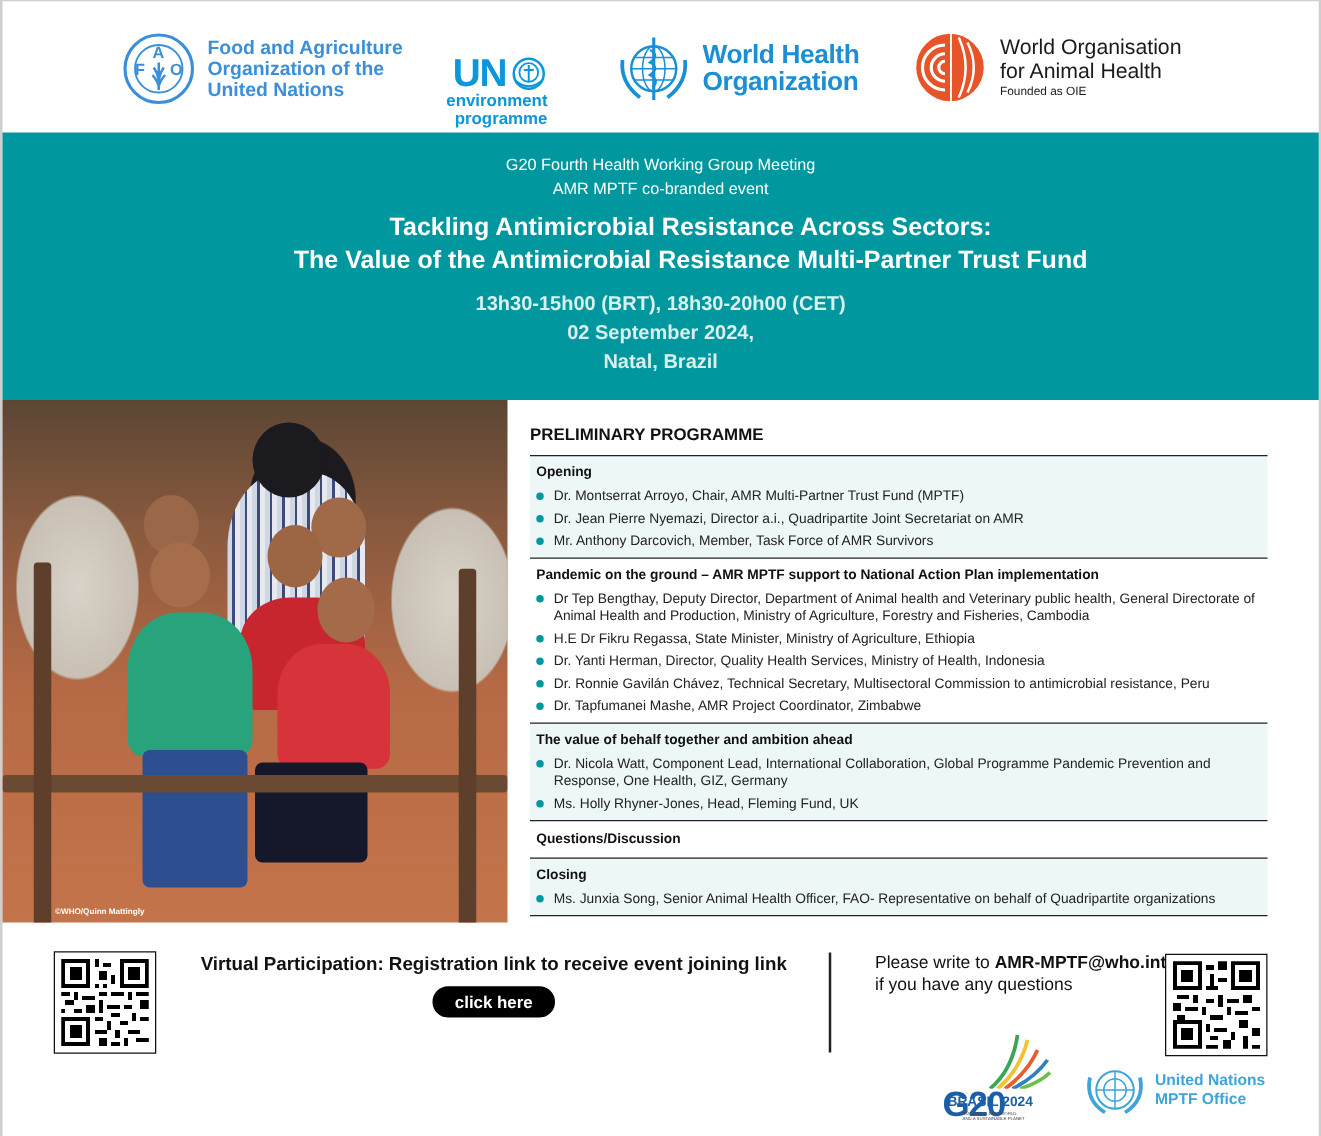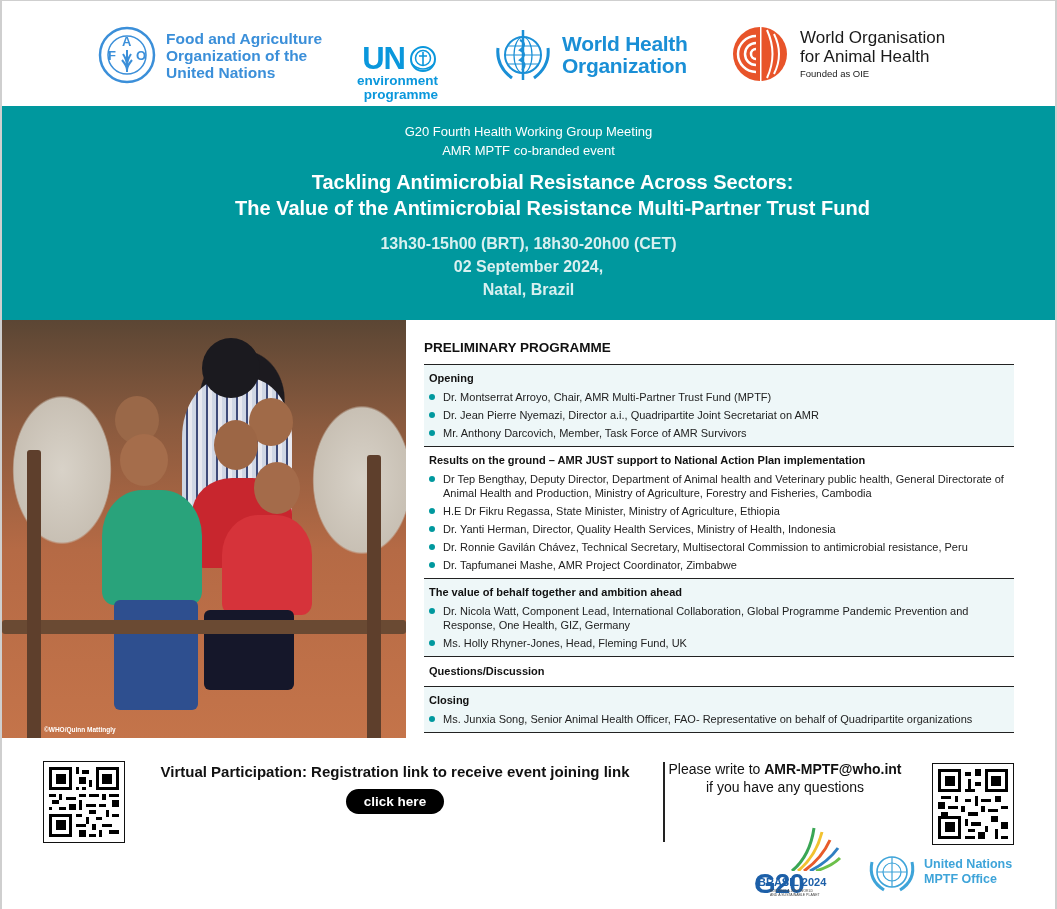--- a/index.html
+++ b/index.html
@@ -57,21 +57,21 @@
     
     .qr { position: absolute; width: 82px; height: 82px; border: 1px solid #111; background: #fff; padding: 5px; }
     .qr svg { width: 100%; height: 100%; display: block; }
     .qr-left { left: 43px; top: 761px; }
     .qr-right { left: 932px; top: 763px; }
     .participation { position: absolute; left: 130px; top: 758px; width: 530px; text-align: center; }
     .part-line { font-weight: bold; font-size: 15px; line-height: 27px; color: #111; }
     .click-btn { display: inline-block; margin-top: 4px; background: #000; color: #fff; font-weight: bold; font-size: 13.5px;
       padding: 5px 18px; border-radius: 14px; cursor: pointer; }
     .divider-v { position: absolute; left: 663px; top: 762px; width: 1.5px; height: 80px; background: #222; }
-    .contact { position: absolute; left: 660px; top: 760px; width: 250px; text-align: center; font-size: 14px; line-height: 18px; color: #111; }
+    .contact { position: absolute; left: 700px; top: 760px; width: 250px; text-align: left; font-size: 14px; line-height: 18px; color: #111; }
     .contact b { font-weight: bold; }
     .g20 { position: absolute; left: 752px; top: 826px; width: 90px; height: 70px; }
     .g20-text { position: absolute; left: 2px; top: 42px; color: #1c5fa8; font-weight: bold; font-size: 28px; letter-spacing: -1px; }
     .g20-sub { position: absolute; left: 6px; top: 50px; color: #1c5fa8; font-weight: bold; font-size: 11px; white-space: nowrap; }
     .g20-tiny { position: absolute; left: 18px; top: 63px; color: #444; font-size: 3.5px; line-height: 4px; white-space: nowrap; }
     .unmptf { position: absolute; left: 866px; top: 850px; display: flex; align-items: center; }
     .unmptf-text { margin-left: 6px; color: #3ea4d9; font-weight: bold; font-size: 12.5px; line-height: 15px; }
   </style>
 </head>
 <body>
@@ -185,21 +185,21 @@
         <span class="bullet"></span>
         <span>Dr. Jean Pierre Nyemazi, Director a.i., Quadripartite Joint Secretariat on AMR</span>
       </div>
     <div class="item">
         <span class="bullet"></span>
         <span>Mr. Anthony Darcovich, Member, Task Force of AMR Survivors</span>
       </div>
   </div>
 
   <div class="section">
-    <div class="sec-head">Results on the ground – AMR JUST support to National Action Plan implementation</div>
+    <div class="sec-head">Pandemic on the ground – AMR MPTF support to National Action Plan implementation</div>
     <div class="item">
         <span class="bullet"></span>
         <span>Dr Tep Bengthay, Deputy Director, Department of Animal health and Veterinary public health, General Directorate of Animal Health and Production, Ministry of Agriculture, Forestry and Fisheries, Cambodia</span>
       </div>
     <div class="item">
         <span class="bullet"></span>
         <span>H.E Dr Fikru Regassa, State Minister, Ministry of Agriculture, Ethiopia</span>
       </div>
     <div class="item">
         <span class="bullet"></span>

